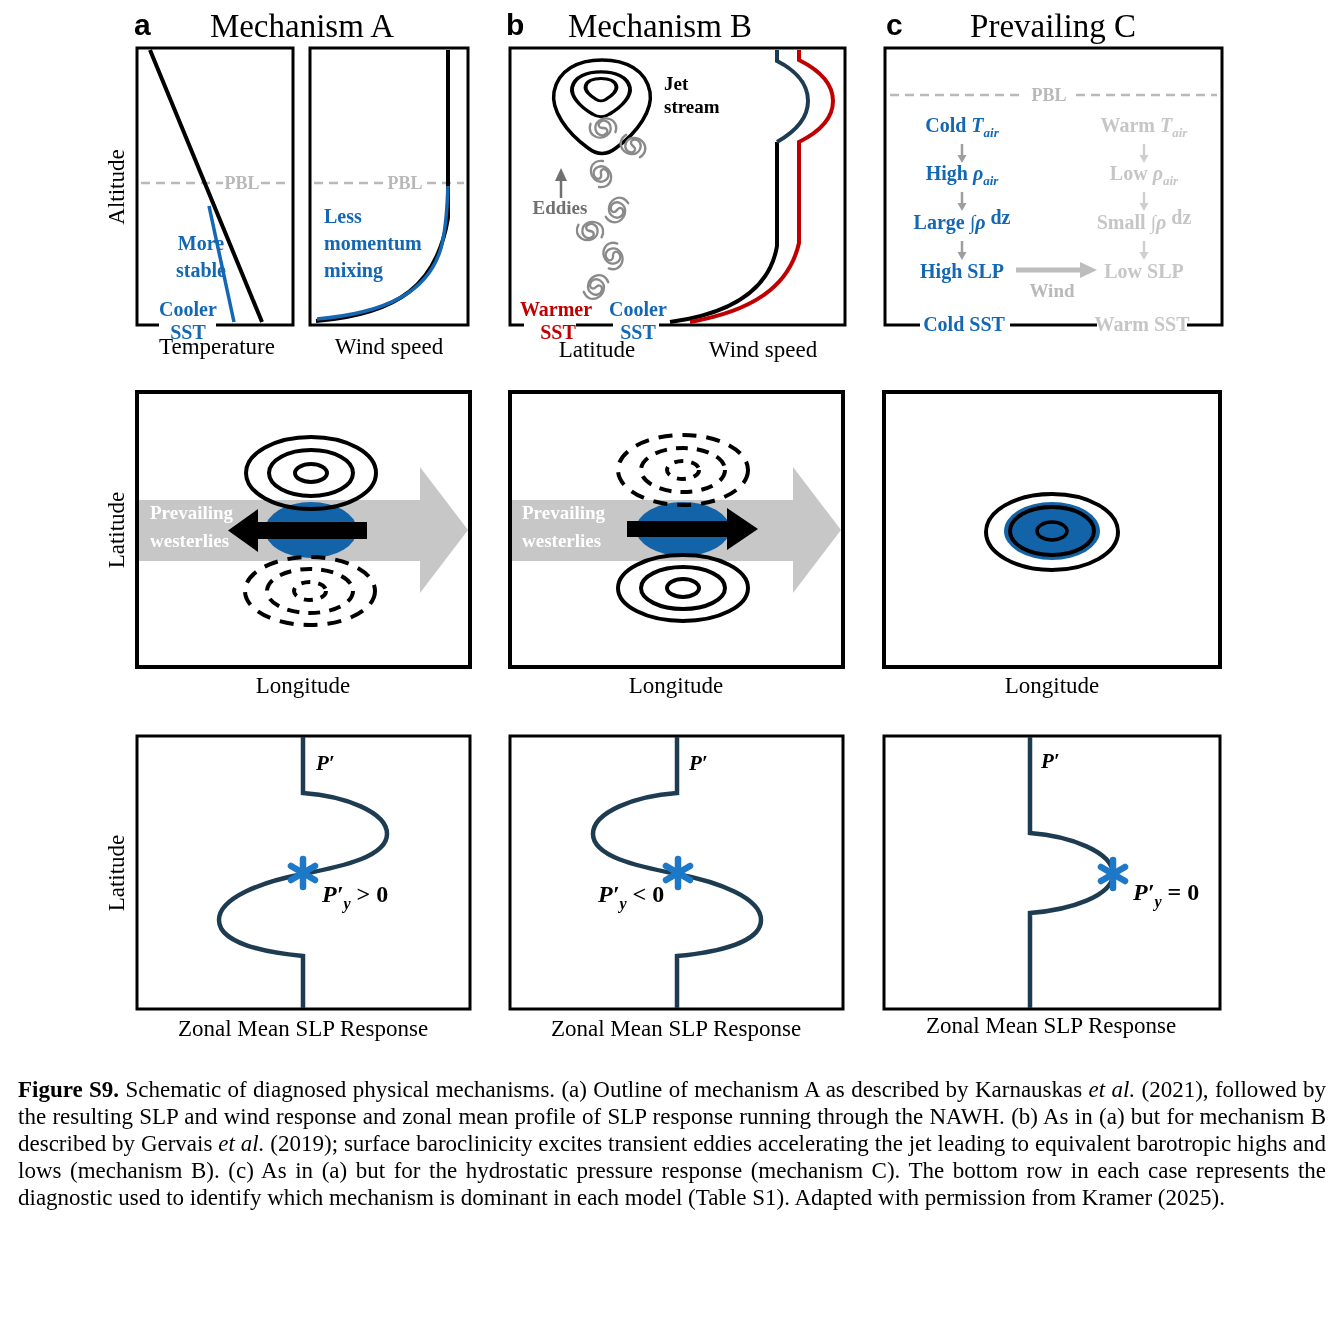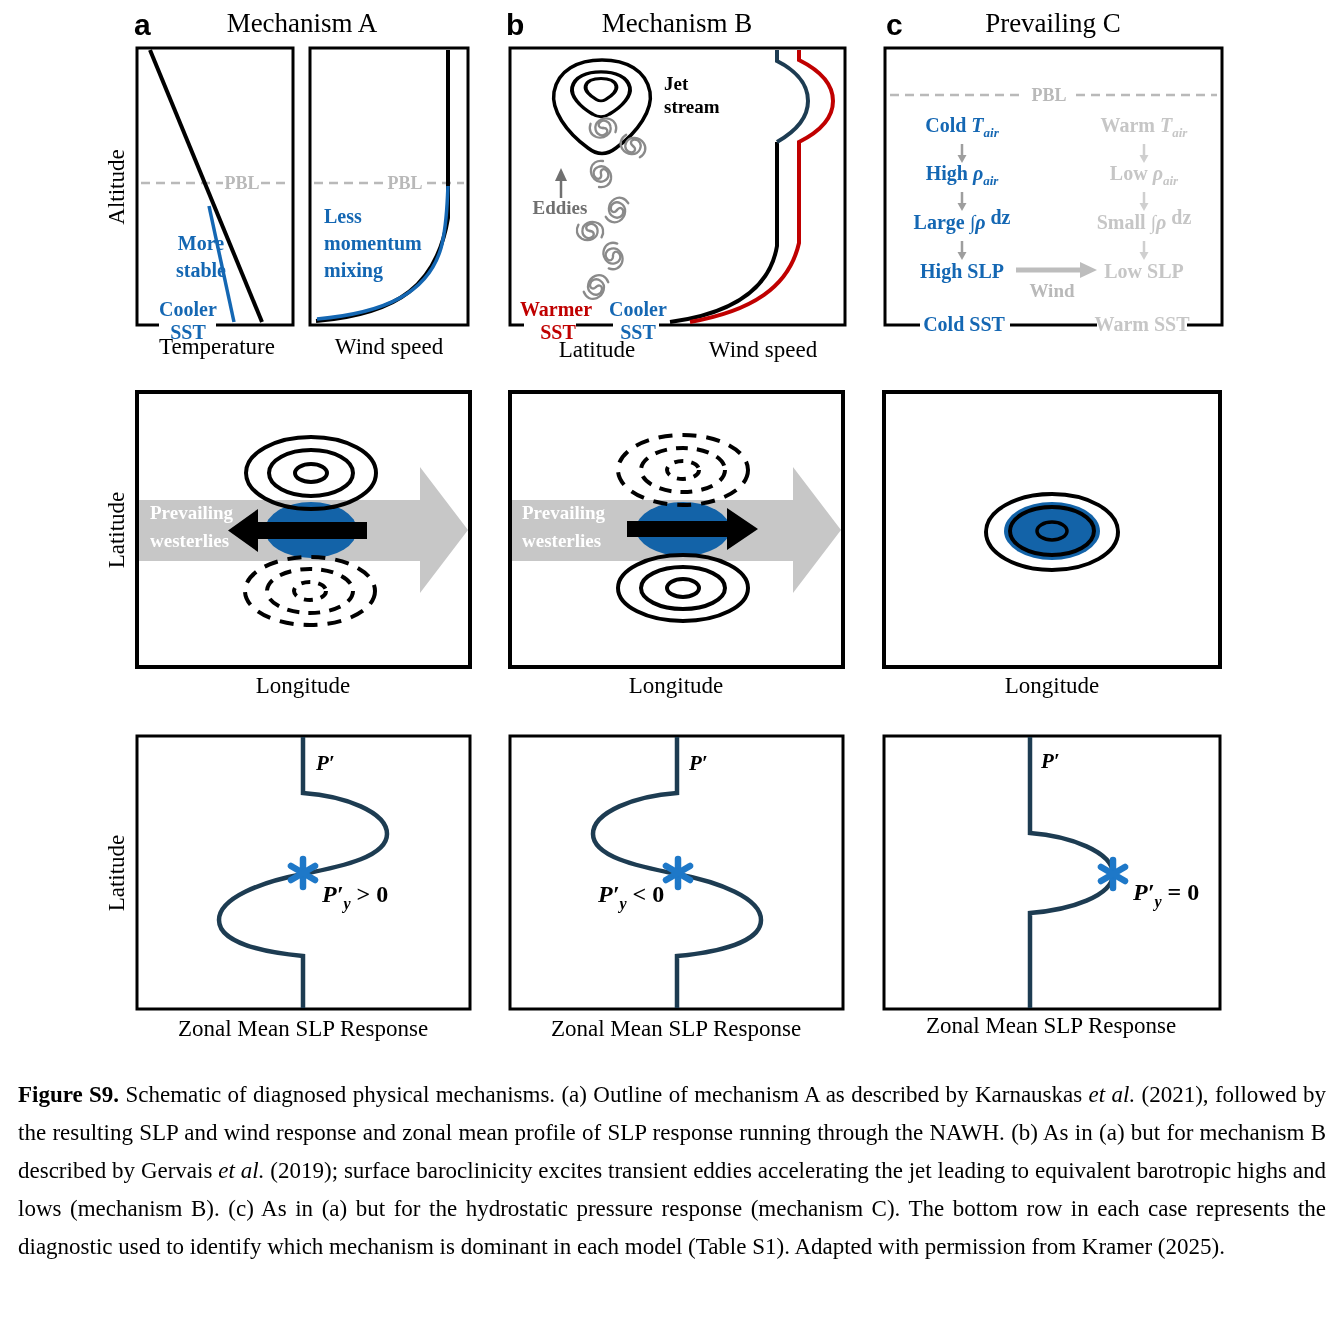--- a/index.html
+++ b/index.html
@@ -1,44 +1,44 @@
 <!DOCTYPE html>
 <html><head>
 <meta charset="utf-8">
 <style>
   html,body{margin:0;padding:0;background:#ffffff;}
   #page{position:relative;width:1344px;height:1332px;background:#fff;
         font-family:"Liberation Serif",serif;color:#000;overflow:hidden;}
   .abs{position:absolute;}
   .panel-letter{font-family:"Liberation Sans",sans-serif;font-weight:bold;font-size:30px;}
-  .mech-title{font-size:27px;transform:translateX(-50%);white-space:nowrap;}
+  .mech-title{font-size:33px;transform:translateX(-50%);white-space:nowrap;}
   .xlabel{font-size:23px;transform:translateX(-50%);white-space:nowrap;}
   .ylabel{font-size:23px;transform:translate(-50%,-50%) rotate(-90deg);white-space:nowrap;}
   svg{position:absolute;left:0;top:0;}
   
   text{font-family:"Liberation Serif",serif;}
   .b{font-weight:bold;}
   .it{font-style:italic;}
   .s18{font-size:18px;} .s19{font-size:19px;} .s20{font-size:20px;} .s21{font-size:21px;} .s24{font-size:24px;}
   .sub{font-size:13px;font-style:italic;}
   .blue{fill:#1467b3;} .red{fill:#c00000;}
   .gpbl{fill:#b9b9b9;} .gdark{fill:#707070;} .white{fill:#ffffff;}
-  .caption{font-size:23px;line-height:38px;text-align:justify;}
+  .caption{font-size:23px;line-height:27px;text-align:justify;}
 </style>
 </head>
 <body>
 
 <div id="page">
 
   <div class="abs panel-letter" style="left:134px;top:8px;">a</div>
   <div class="abs panel-letter" style="left:506px;top:8px;">b</div>
   <div class="abs panel-letter" style="left:886px;top:8px;">c</div>
 
   <div class="abs mech-title" style="left:302px;top:8px;">Mechanism A</div>
-  <div class="abs mech-title" style="left:677px;top:8px;">Mechanism B</div>
+  <div class="abs mech-title" style="left:660px;top:8px;">Mechanism B</div>
   <div class="abs mech-title" style="left:1053px;top:8px;">Prevailing C</div>
 
   <div class="abs ylabel" style="left:117px;top:187px;">Altitude</div>
   <div class="abs ylabel" style="left:117px;top:530px;">Latitude</div>
   <div class="abs ylabel" style="left:117px;top:873px;">Latitude</div>
 
   <div class="abs xlabel" style="left:217px;top:334px;">Temperature</div>
   <div class="abs xlabel" style="left:389px;top:334px;">Wind speed</div>
   <div class="abs xlabel" style="left:597px;top:337px;">Latitude</div>
   <div class="abs xlabel" style="left:763px;top:337px;">Wind speed</div>

